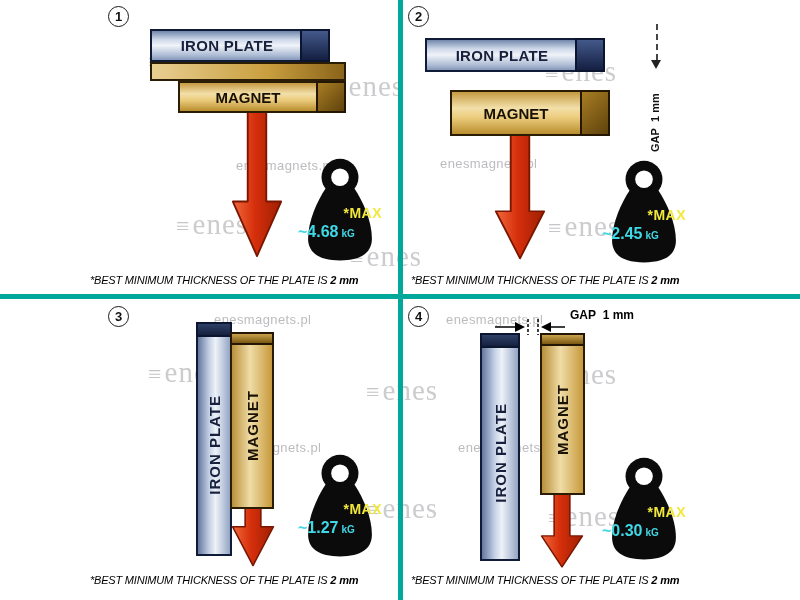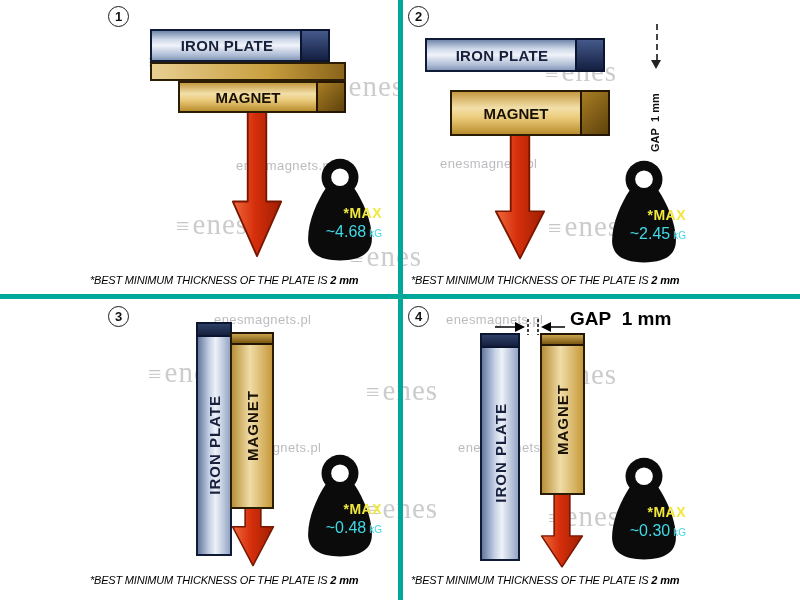--- a/index.html
+++ b/index.html
@@ -61,36 +61,36 @@
 
   
   .arrow { position:absolute; z-index:1; }
   .arrow svg { width:100%; height:100%; display:block; }
 
   
   .weight { position:absolute; width:84px; height:108px; z-index:3; }
   .weight svg { width:100%; height:100%; display:block; }
   .wmax { position:absolute; left:0; right:0; top:49px; text-align:right;
     color:var(--max,#F2E83C); font-weight:bold; font-size:14px; letter-spacing:.5px; }
-  .wval { position:absolute; left:0; right:0; top:67px; text-align:right;
-    color:var(--value,#3FD9E6); font-weight:normal; white-space:nowrap; }
+  .wval { position:absolute; left:0; right:0; top:67px; text-align:left;
+    color:var(--value,#3FD9E6); font-weight:bold; white-space:nowrap; }
   .wval .vnum { font-size:16px; }
   .wval .vunit { font-size:10px; margin-left:3px; }
 
   
   .caption { position:absolute; font-size:11px; color:#000; text-align:left; white-space:nowrap;
     letter-spacing:-.2px; z-index:2;font-style:italic; }
 
   
   .gap2-line { position:absolute; width:0; border-left:2px dashed #444; z-index:2; }
   .gap2-tri { position:absolute; width:0; height:0; border-left:5px solid transparent;
     border-right:5px solid transparent; border-top:9px solid #222; z-index:2; }
   .gap2-text { position:absolute; writing-mode:vertical-rl; transform:rotate(180deg);
     font-size:11px; font-weight:bold; color:#111; white-space:nowrap; z-index:2; }
-  .gap4-text { position:absolute; font-size:19px; font-weight:bold; color:#000; white-space:nowrap; z-index:2; }
+  .gap4-text { position:absolute; font-size:12px; font-weight:bold; color:#000; white-space:nowrap; z-index:2; }
   .gap4-arrows { position:absolute; z-index:2; }
 </style>
 </head>
 <body>
 
 <svg width="0" height="0" style="position:absolute" aria-hidden="true">
   <defs>
     <linearGradient id="arrowGrad" x1="0" y1="0" x2="1" y2="0">
       <stop offset="0" stop-color="#ef6a3c"></stop>
       <stop offset="0.45" stop-color="#d62f0c"></stop>
@@ -214,21 +214,21 @@
       <span class="vlabel">MAGNET</span>
     </div>
 
     <div class="weight" style="left:298px;top:153px">
       <svg viewBox="0 0 100 126">
         <circle cx="50" cy="24" r="22" fill="#0b0b0b"></circle>
         <circle cx="50" cy="24" r="10.5" fill="#ffffff"></circle>
         <path d="M33 37 L67 37 C77 52 88 76 88 97 C88 114 75 123 50 123 C25 123 12 114 12 97 C12 76 23 52 33 37 Z" fill="#0b0b0b"></path>
       </svg>
       <span class="wmax">*MAX</span>
-      <span class="wval"><span class="vnum">~0.48</span><span class="vunit">kG</span></span>
+      <span class="wval"><span class="vnum">~1.27</span><span class="vunit">kG</span></span>
     </div>
 
     <p class="caption" style="left:90px;top:275px;width:330px">
       <span>*BEST MINIMUM THICKNESS OF THE PLATE IS</span> <b>2 mm</b>
     </p>
   </section>
 
   <section class="panel p4">
     <span class="num-badge" style="left:5px;top:7px">4</span>
 

